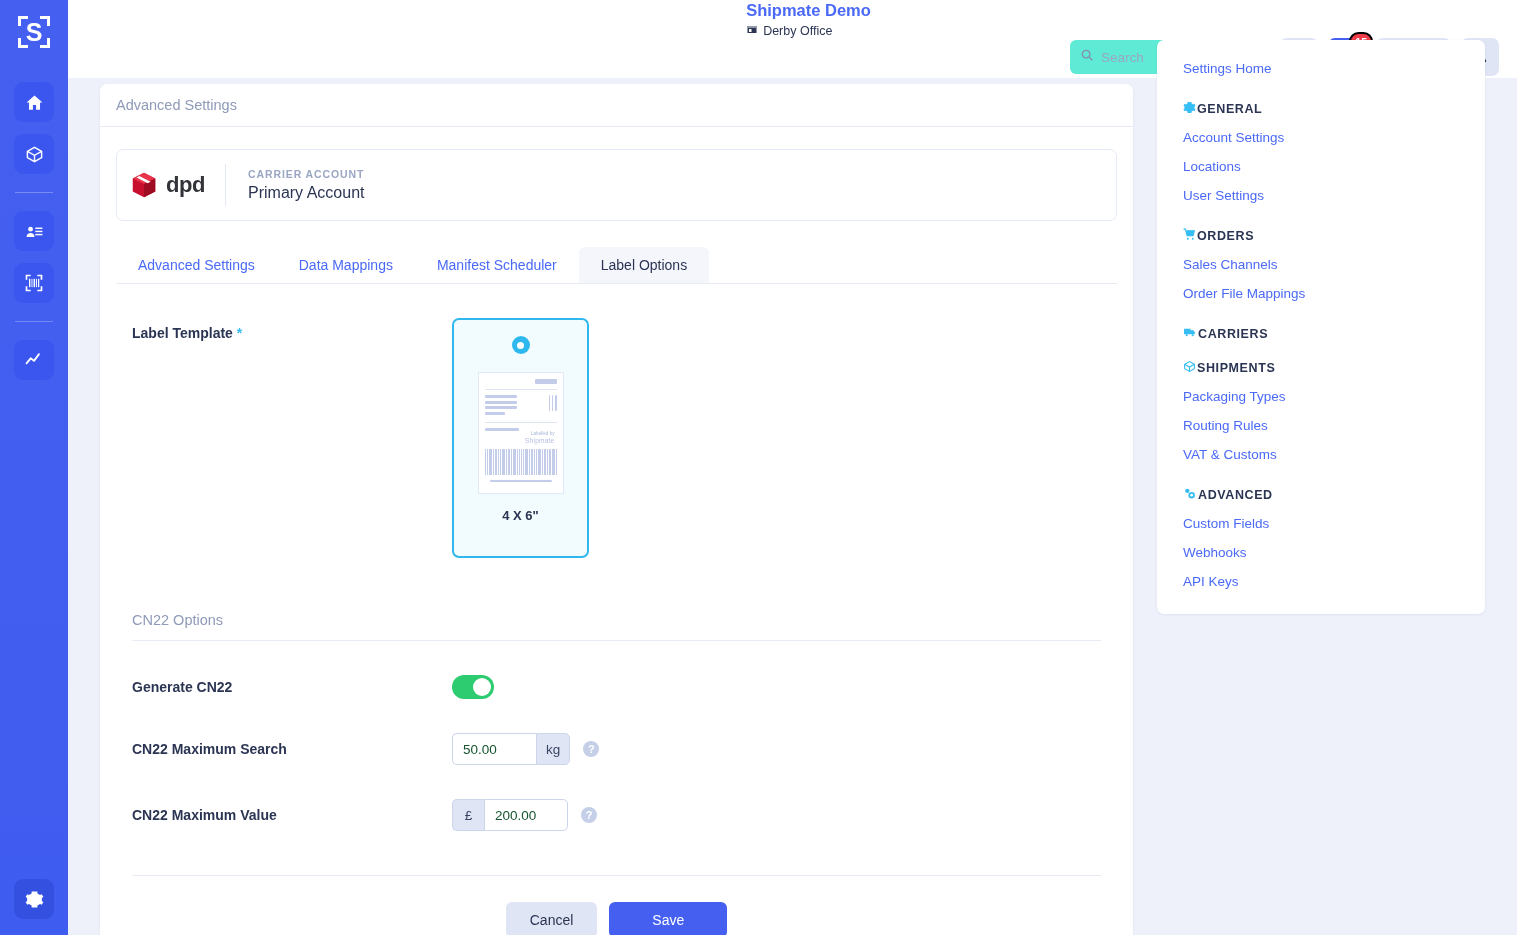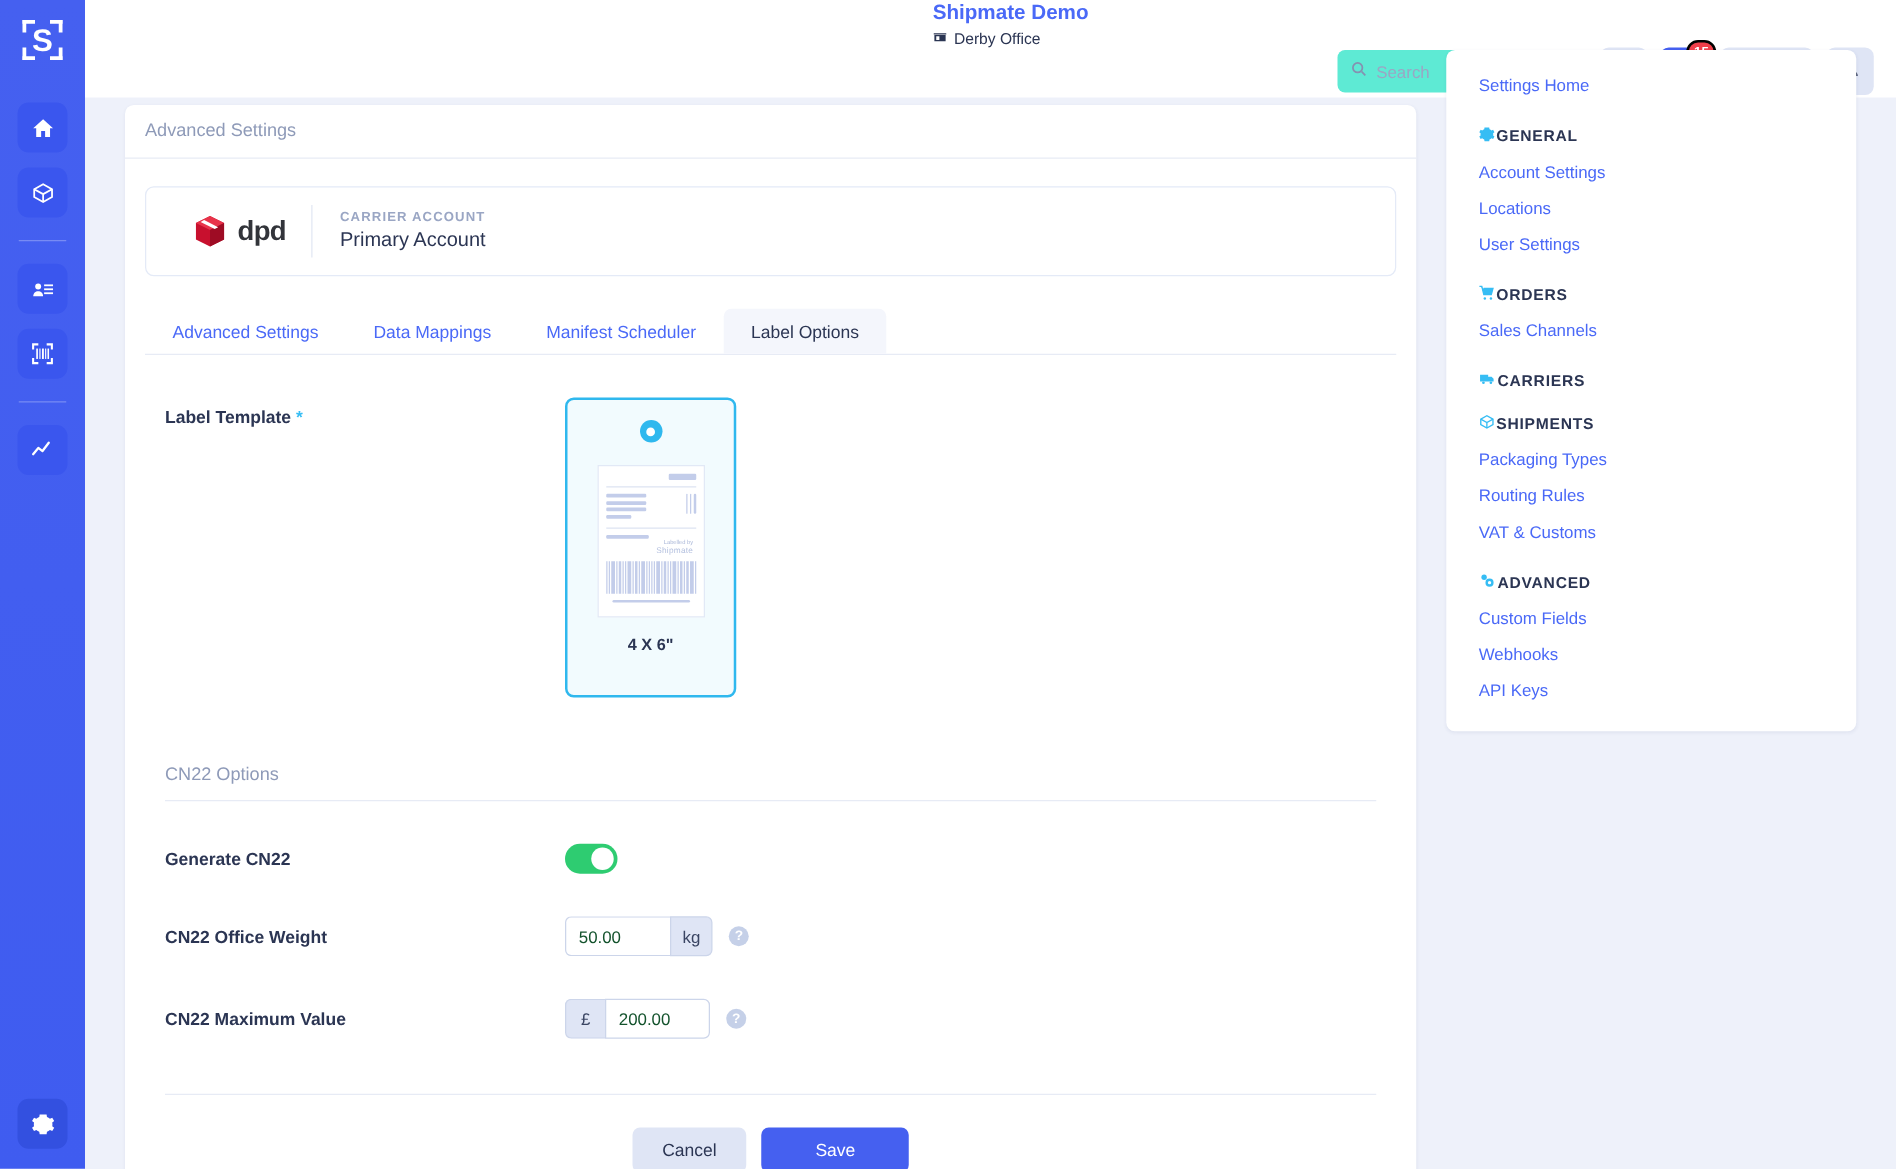--- a/index.html
+++ b/index.html
@@ -95,21 +95,21 @@
     overflow: hidden;
   }
   .main-head {
     height: 43px; border-bottom: 1px solid #e7ebf5;
     display: flex; align-items: center; padding: 0 16px;
     font-size: 14.5px; color: #8e9ab8;
   }
   .carrier-card {
     margin: 22px 16px 0 16px;
     border: 1px solid #e4eaf7; border-radius: 7px;
-    height: 72px; display: flex; align-items: center; padding: 0 36px;
+    height: 72px; display: flex; align-items: center; padding: 0 12px;
     background: #fff;
   }
   .dpd-logo { display: flex; align-items: center; gap: 7px; width: 96px; }
   .dpd-word { font-size: 22px; font-weight: bold; color: #32343a; letter-spacing: -0.5px; }
   .vdiv { width: 1px; height: 42px; background: #e2e8f4; margin: 0 22px 0 0; }
   .cc-label { font-size: 10.5px; font-weight: bold; color: #9aa6c4; letter-spacing: .9px; }
   .cc-value { font-size: 16px; color: #2b3553; margin-top: 4px; font-weight: 500; }
 
   
   .tabs {
@@ -471,21 +471,21 @@
     <div class="section-title">CN22 Options</div>
 
     <div class="frow">
       <div class="frow-label">Generate CN22</div>
       <div class="toggle">
         <div class="knob"></div>
       </div>
     </div>
 
     <div class="frow">
-      <div class="frow-label">CN22 Office Weight</div>
+      <div class="frow-label">CN22 Maximum Search</div>
       <div class="ig suffix">
         <input value="50.00" style="">
         <div class="addon">kg</div>
       </div>
       <div class="help">?</div>
     </div>
 
     <div class="frow">
       <div class="frow-label">CN22 Maximum Value</div>
       <div class="ig prefix">
@@ -523,20 +523,21 @@
       <svg width="13" height="13" viewBox="0 0 24 24" fill="#36bdf4">
           <path d="M1 2h3.5l3 12h11l2.5-9H7"></path>
           <circle cx="9" cy="20" r="1.8"></circle>
           <circle cx="18" cy="20" r="1.8"></circle>
           <path d="M1 2h3.5l3 12h11l2.5-9H7" stroke="#36bdf4" stroke-width="2" fill="none"></path>
         </svg>
     </span>
     <span>ORDERS</span>
   </div>
   <a class="side-link">Sales Channels</a>
+  <a class="side-link">Order File Mappings</a>
 
   <div class="side-head">
     <span>
       <svg width="14" height="13" viewBox="0 0 24 24" fill="#36bdf4">
           <path d="M1 5h12v10H1zM13 8h5l3 3v4h-8z"></path>
           <circle cx="6" cy="17" r="2" fill="#36bdf4"></circle>
           <circle cx="17" cy="17" r="2" fill="#36bdf4"></circle>
         </svg>
     </span>
     <span>CARRIERS</span>

